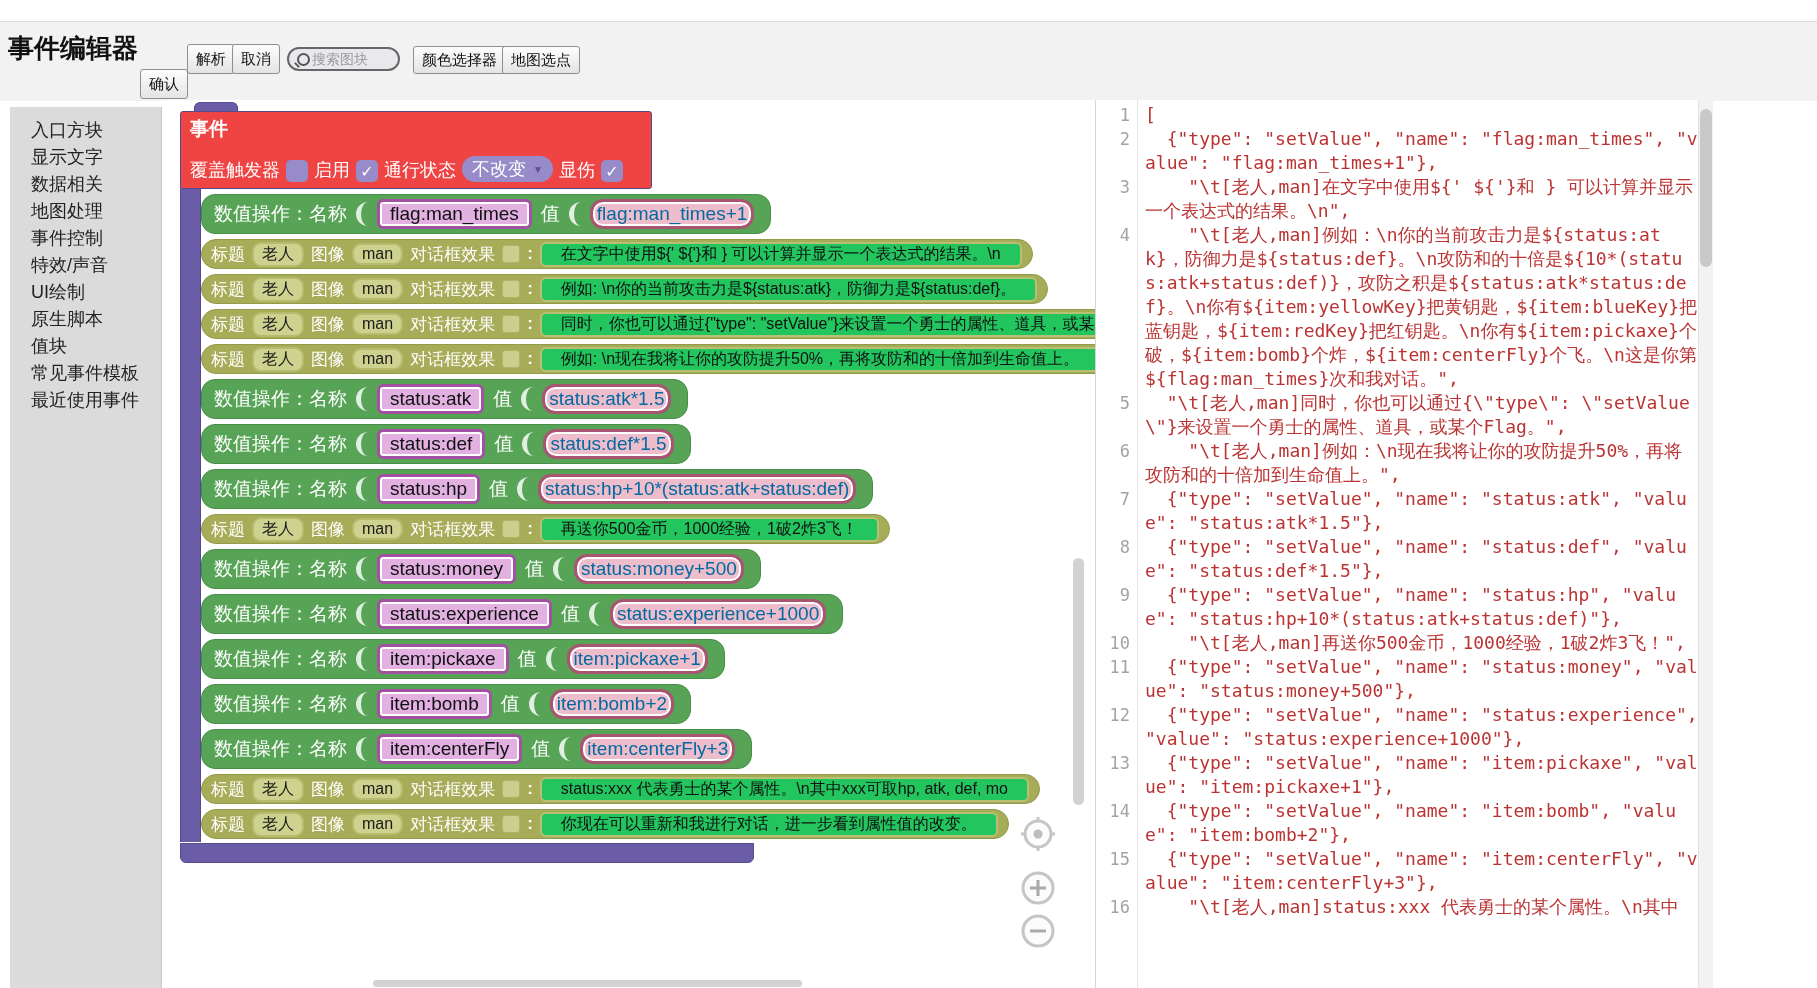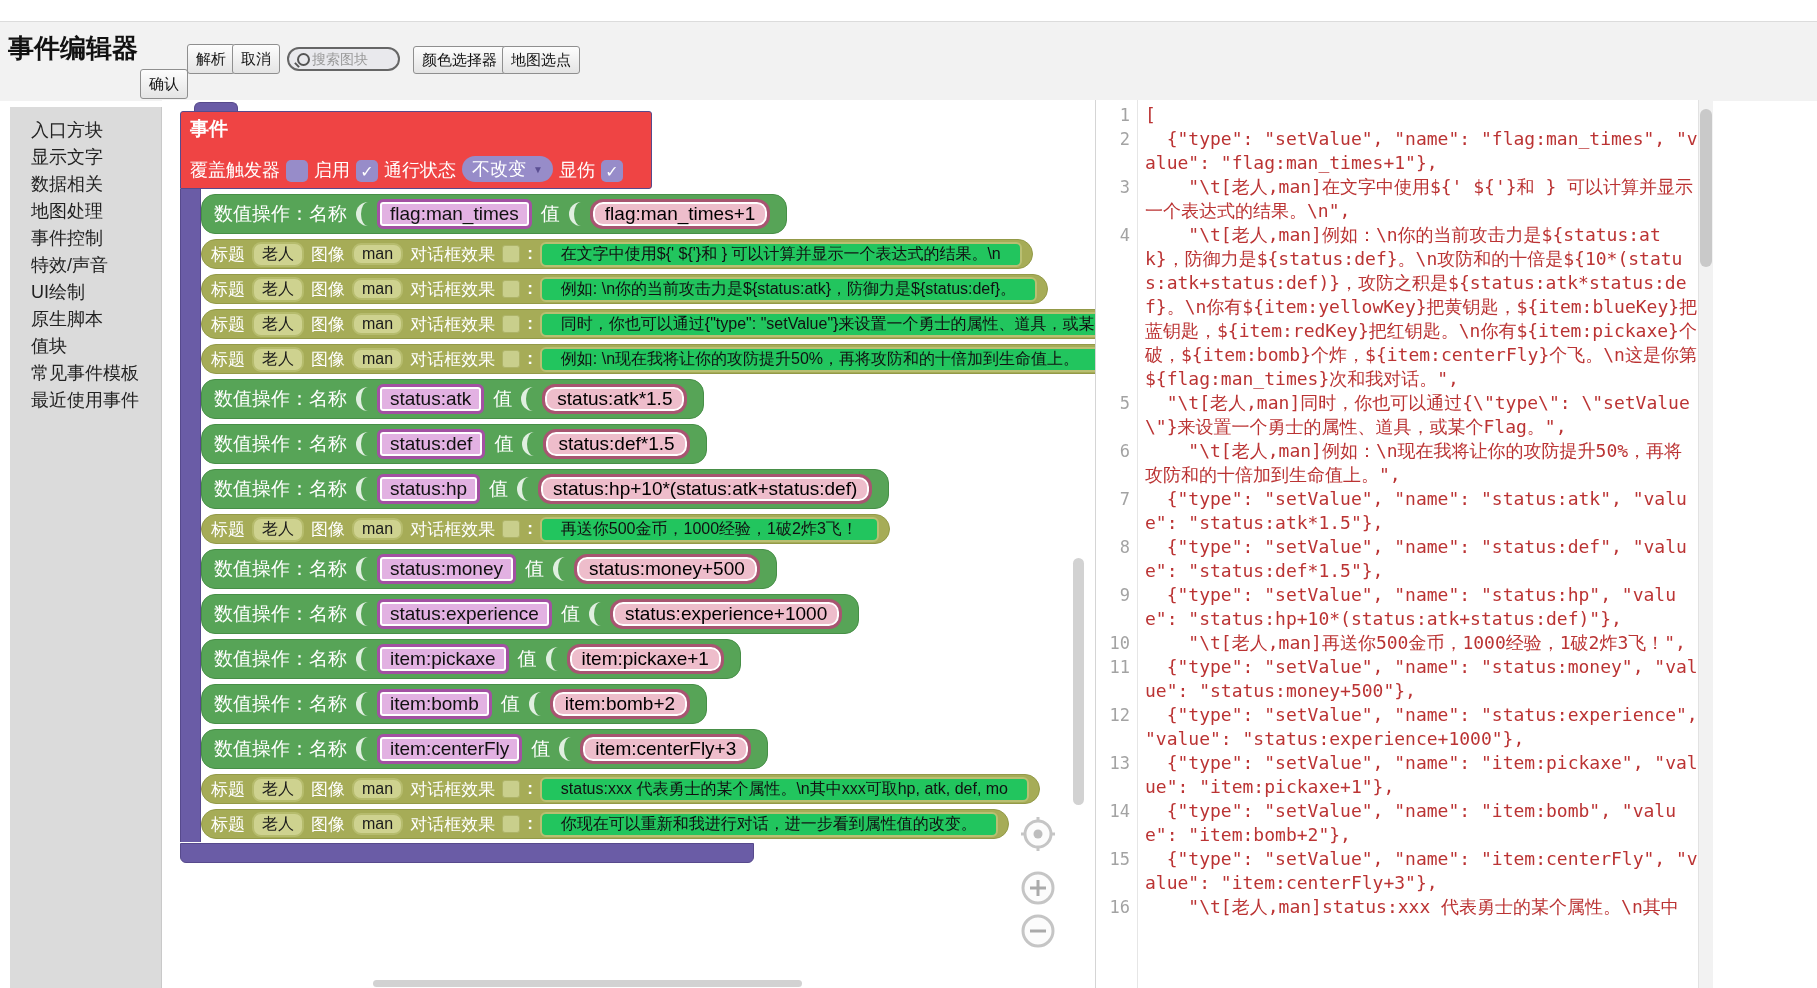--- a/index.html
+++ b/index.html
@@ -51,21 +51,21 @@
 
   .row-set{background:#57a457;border:1px solid #478f47;border-radius:14px;height:38px;display:flex;
            align-items:center;padding:0 16px 0 12px;gap:9px;color:#fff;font-size:19px;white-space:nowrap;cursor:grab;}
   .row-dlg{background:#a6ac57;border:1px solid #939a48;border-radius:15px;height:28px;display:flex;
            align-items:center;padding:0 10px 0 9px;gap:7px;color:#fff;font-size:17px;white-space:nowrap;cursor:grab;}
   .socket{width:10px;height:24px;border-left:5px solid rgba(255,255,255,.82);
           border-radius:12px 0 0 12px;flex:none;margin-right:-3px;}
   .chip-name{background:#e2b1e2;border:3px solid #a351a3;box-shadow:inset 0 0 0 2px #fff;
              border-radius:6px;color:#111;padding:1px 10px;font-size:19px;cursor:text;}
   .chip-value{background:#eebdcb;border:3px solid #a85571;box-shadow:inset 0 0 0 2px #fff;
-              border-radius:13px;color:#000000;padding:1px 12px;font-size:19px;cursor:text;}
+              border-radius:13px;color:#0369a1;padding:1px 4px;font-size:19px;cursor:text;}
   .chip-olive{background:#ced28f;border:2px solid #b6bc6d;border-radius:9px;color:#1a1a1a;
               padding:0 8px;font-size:16px;cursor:pointer;}
   .chip-text{background:#22c55e;border:2px solid #b9bf72;border-radius:6px;color:#111;
              padding:0 19px;font-size:16px;cursor:text;}
   .ocb{width:16px;height:16px;background:#c9cf8c;border:1px solid #aeb468;border-radius:3px;flex:none;cursor:pointer;}
   .colon{color:#fff;font-weight:bold;}
 
   
   .zbtn{position:absolute;width:36px;height:36px;cursor:pointer;}
   .z1{left:858px;top:716px;} .z2{left:858px;top:770px;} .z3{left:858px;top:813px;}

